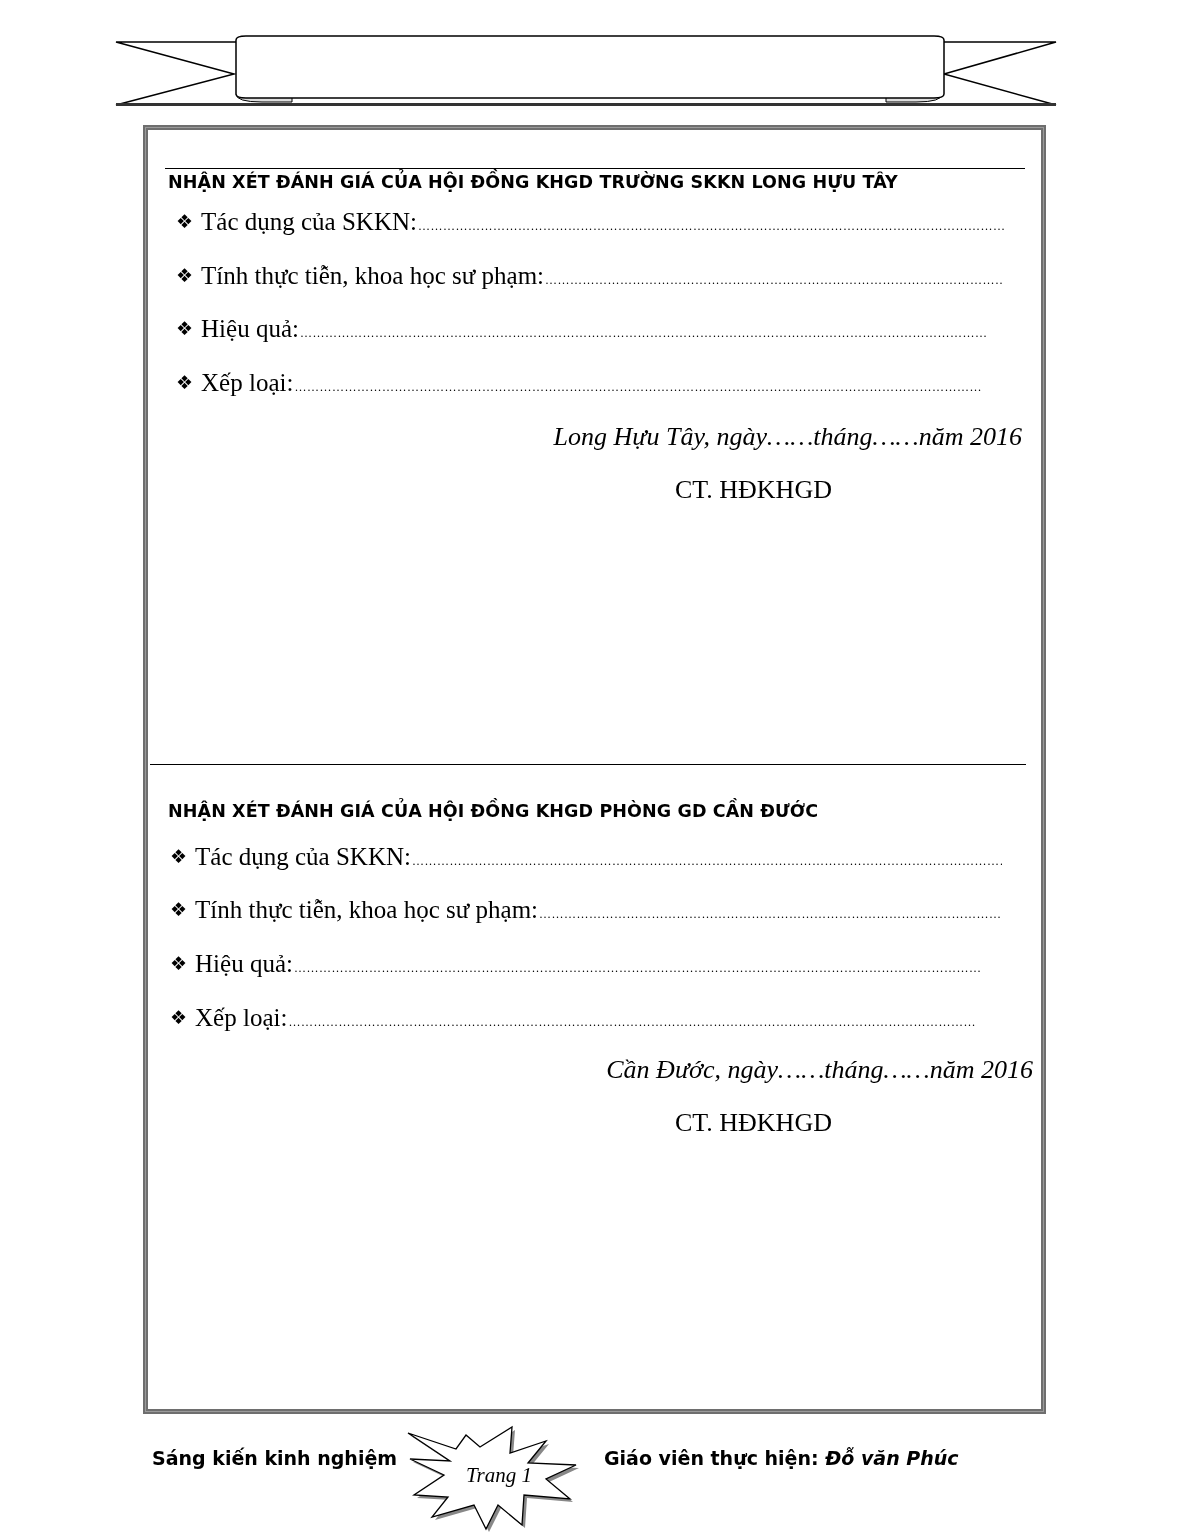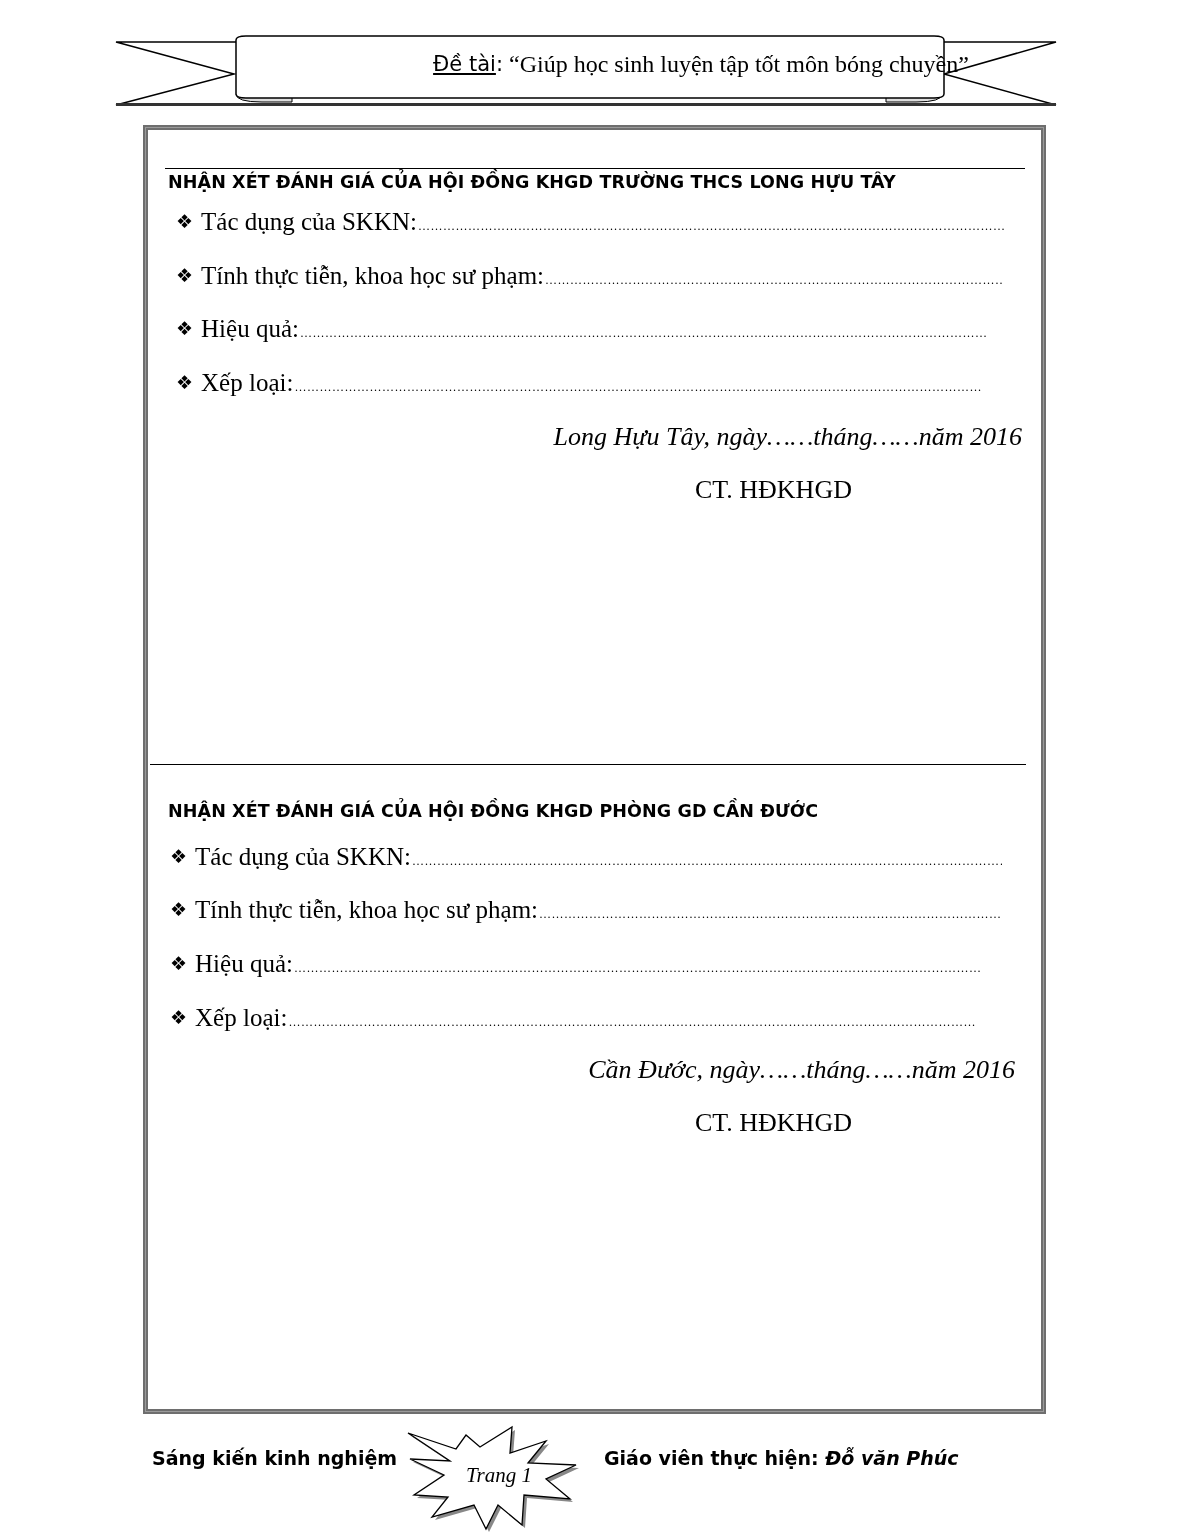--- a/index.html
+++ b/index.html
@@ -17,21 +17,21 @@
   .frame { position: absolute; left: 143px; top: 125px; width: 903px; height: 1289px; box-sizing: border-box; border: 5px double #6e6e6e; outline: 1px solid #9a9a9a; outline-offset: -3px; }
 
   .section-rule { position: absolute; height: 0; border-top: 1.5px solid #000; }
   .section-heading { position: absolute; font-family: "DejaVu Sans", sans-serif; font-weight: bold; font-size: 17.5px; letter-spacing: 0.1px; white-space: nowrap; }
 
   .item { position: absolute; font-size: 25px; white-space: nowrap; display: flex; align-items: baseline; }
   .item .bullet { font-size: 19px; margin-right: 8px; position: relative; top: -2px; }
   .item .dots { flex: 1; overflow: hidden; font-size: 12px; letter-spacing: 0.5px; margin-left: 1px; }
 
   .dateline { position: absolute; font-style: italic; font-size: 26px; white-space: nowrap; text-align: right; }
-  .signer { position: absolute; font-size: 26px; white-space: nowrap; margin-left: 20px; }
+  .signer { position: absolute; font-size: 26px; white-space: nowrap; }
 
   
   .footer-left { position: absolute; left: 152px; top: 1447px; font-family: "DejaVu Sans", sans-serif; font-weight: bold; font-size: 19px; white-space: nowrap; }
   .footer-right { position: absolute; left: 604px; top: 1447px; font-family: "DejaVu Sans", sans-serif; font-weight: bold; font-size: 19px; white-space: nowrap; }
   .footer-right .name { font-style: italic; margin-top: 28px; }
   .starburst { position: absolute; left: 404px; top: 1425px; width: 182px; height: 108px; }
   .starburst svg { position: absolute; left: 0; top: 0; }
   .page-label { position: absolute; left: 0; top: 0; width: 182px; height: 100px; display: flex; align-items: center; justify-content: center; font-style: italic; font-size: 21px; padding-left: 8px; box-sizing: border-box; }
 </style>
 </head>
@@ -45,31 +45,26 @@
     <polyline points="830,10 944,10 832,42 944,73 830,73" fill="#fff" stroke="#000" stroke-width="1.5"></polyline>
 
     <rect x="4" y="71" width="940" height="3" fill="#333"></rect>
 
     <path d="M124,62 Q124,70 150,70 L180,70 L180,62 Z" fill="#ddd" stroke="#000" stroke-width="1"></path>
 
     <path d="M830,62 Q830,70 804,70 L774,70 L774,62 Z" fill="#ddd" stroke="#000" stroke-width="1"></path>
 
     <path d="M124,8 Q124,4 134,4 L822,4 Q832,4 832,8 L832,62 Q832,66 822,66 L134,66 Q124,66 124,62 Z" fill="#fff" stroke="#000" stroke-width="1.5"></path>
   </svg>
-  <div class="banner-title">
-    <span class="label">Đề tài</span>
-      <span class="colon">:</span>
-      <span class="quote">“Giúp học sinh luyện tập tốt môn bóng chuyền”</span>
-  </div>
 </div>
 
 <div class="frame"></div>
 
 <div class="section-rule" style="left:165px; top:168px; width:860px;"></div>
-<div class="section-heading" style="left:168px; top:172px;">NHẬN XÉT ĐÁNH GIÁ CỦA HỘI ĐỒNG KHGD TRƯỜNG THCS LONG HỰU TÂY</div>
+<div class="section-heading" style="left:168px; top:172px;">NHẬN XÉT ĐÁNH GIÁ CỦA HỘI ĐỒNG KHGD TRƯỜNG SKKN LONG HỰU TÂY</div>
 
 <div class="item" style="left:176px; top:208px; width:828px;">
   <span class="bullet">❖</span>
   <span>Tác dụng của SKKN:</span>
   <span class="dots">…………………………………………………………………………………………………………………………………………………</span>
 </div>
 <div class="item" style="left:176px; top:262px; width:826px;">
   <span class="bullet">❖</span>
   <span>Tính thực tiễn, khoa học sư phạm:</span>
   <span class="dots">…………………………………………………………………………………………………………………………………………………</span>
@@ -106,21 +101,21 @@
   <span class="bullet">❖</span>
   <span>Hiệu quả:</span>
   <span class="dots">…………………………………………………………………………………………………………………………………………………</span>
 </div>
 <div class="item" style="left:170px; top:1004px; width:830px;">
   <span class="bullet">❖</span>
   <span>Xếp loại:</span>
   <span class="dots">…………………………………………………………………………………………………………………………………………………</span>
 </div>
 
-<div class="dateline" style="right:175px; top:1055px;margin-left:8px;">Cần Đước, ngày……tháng……năm 2016</div>
+<div class="dateline" style="right:157px; top:1055px;margin-left:8px;">Cần Đước, ngày……tháng……năm 2016</div>
 <div class="signer" style="left:675px; top:1108px;">CT. HĐKHGD</div>
 
 <div class="footer-left">Sáng kiến kinh nghiệm</div>
 
 <div class="starburst">
   <svg width="182" height="108" viewBox="0 0 182 108">
     <polygon transform="translate(3,3)" fill="#888" points="4,8 52,24 62,10 76,22 108,2 106,28 142,16 124,38 172,40 142,54 166,74 120,70 118,100 94,80 82,104 70,80 28,92 44,72 10,70 40,50 6,34 46,36"></polygon>
     <polygon fill="#fff" stroke="#000" stroke-width="1.3" points="4,8 52,24 62,10 76,22 108,2 106,28 142,16 124,38 172,40 142,54 166,74 120,70 118,100 94,80 82,104 70,80 28,92 44,72 10,70 40,50 6,34 46,36"></polygon>
   </svg>
   <div class="page-label">Trang 1</div>

